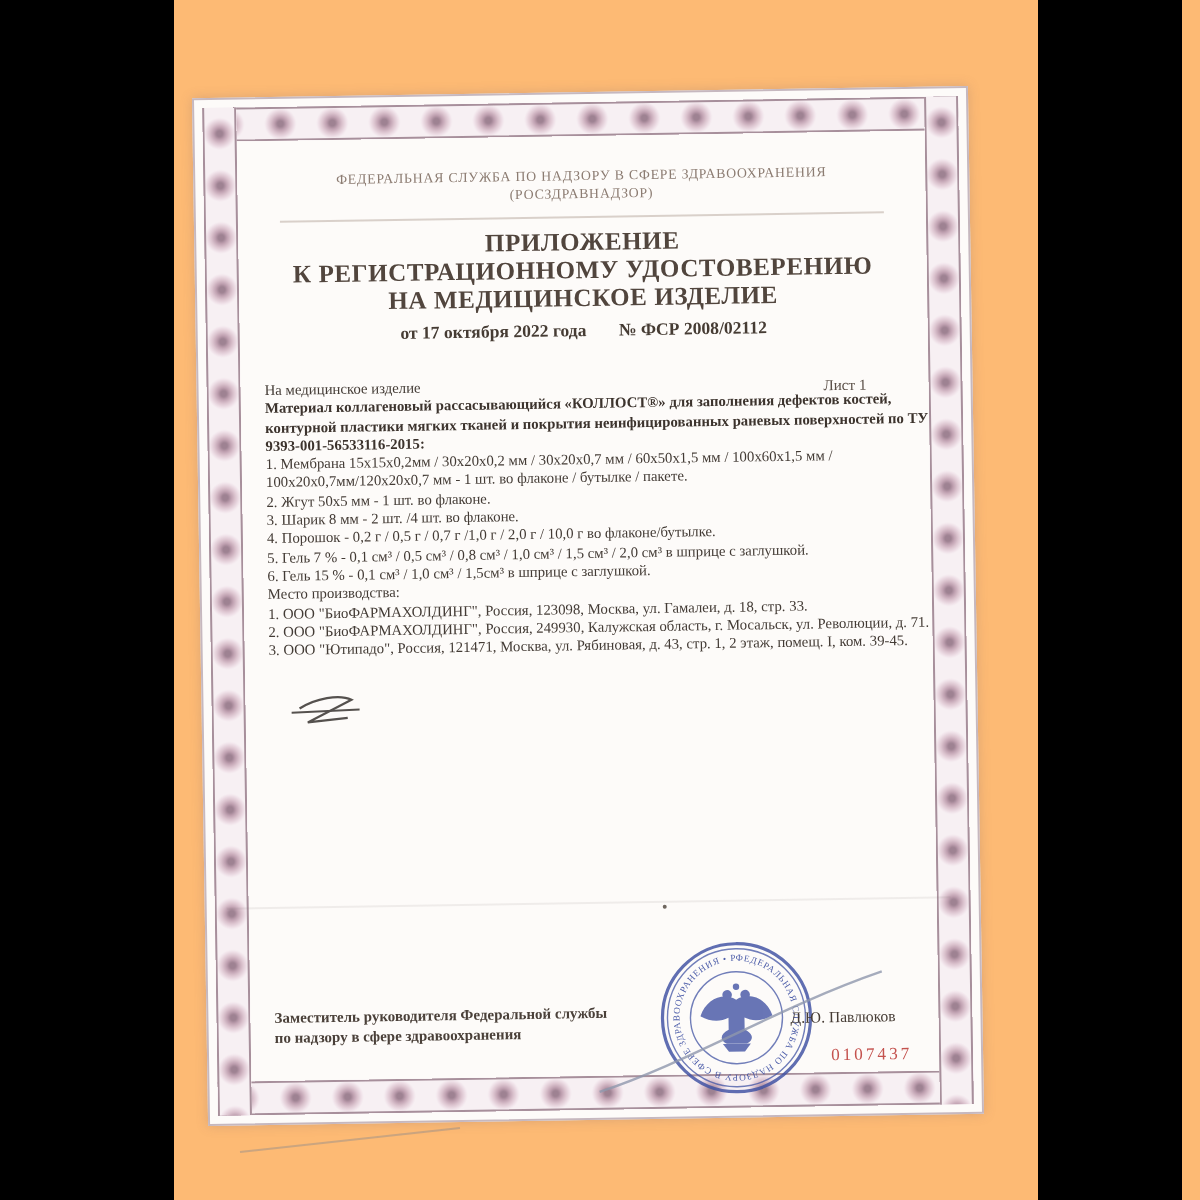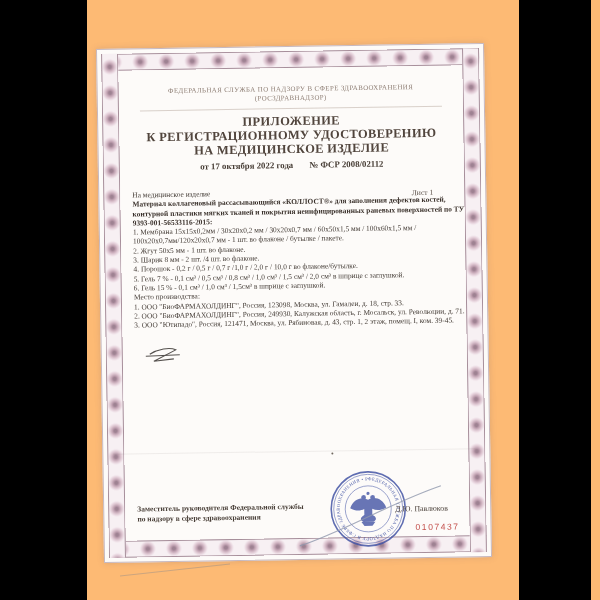--- a/index.html
+++ b/index.html
@@ -47,21 +47,21 @@
   .mt{margin-top:.5px;}
 
   .squiggle{position:absolute;left:42px;top:297px;width:44px;height:22px;}
   .crease{position:absolute;left:10px;right:14px;top:404px;border-top:1px solid rgba(120,110,105,.10);}
   .speck{position:absolute;left:228px;top:406px;width:2px;height:2px;background:#6f675f;border-radius:50%;}
 
   .signer{position:absolute;top:455px;left:33px;width:200px;font-weight:bold;
           font-size:7.5px;line-height:9.6px;color:#4a4039;}
   .signer-name{position:absolute;top:459px;left:291px;font-weight:normal;
                font-size:7.8px;color:#463c35;white-space:nowrap;}
-  .serial{position:absolute;top:477px;left:311px;font-family:Liberation Sans, sans-serif;
+  .serial{position:absolute;top:477px;left:311px;font-family:Liberation Serif, serif;
           font-size:8.6px;letter-spacing:1.5px;color:#c4524e;}
 
   .seal{position:absolute;left:225px;top:424px;width:78px;height:78px;opacity:.92;}
   .signature-stroke{position:absolute;left:150px;top:430px;width:200px;height:80px;pointer-events:none;}
   .shadow-line{position:absolute;left:118px;top:560px;width:115px;height:20px;}
 </style>
 </head>
 <body>
 
 <div class="canvas">

